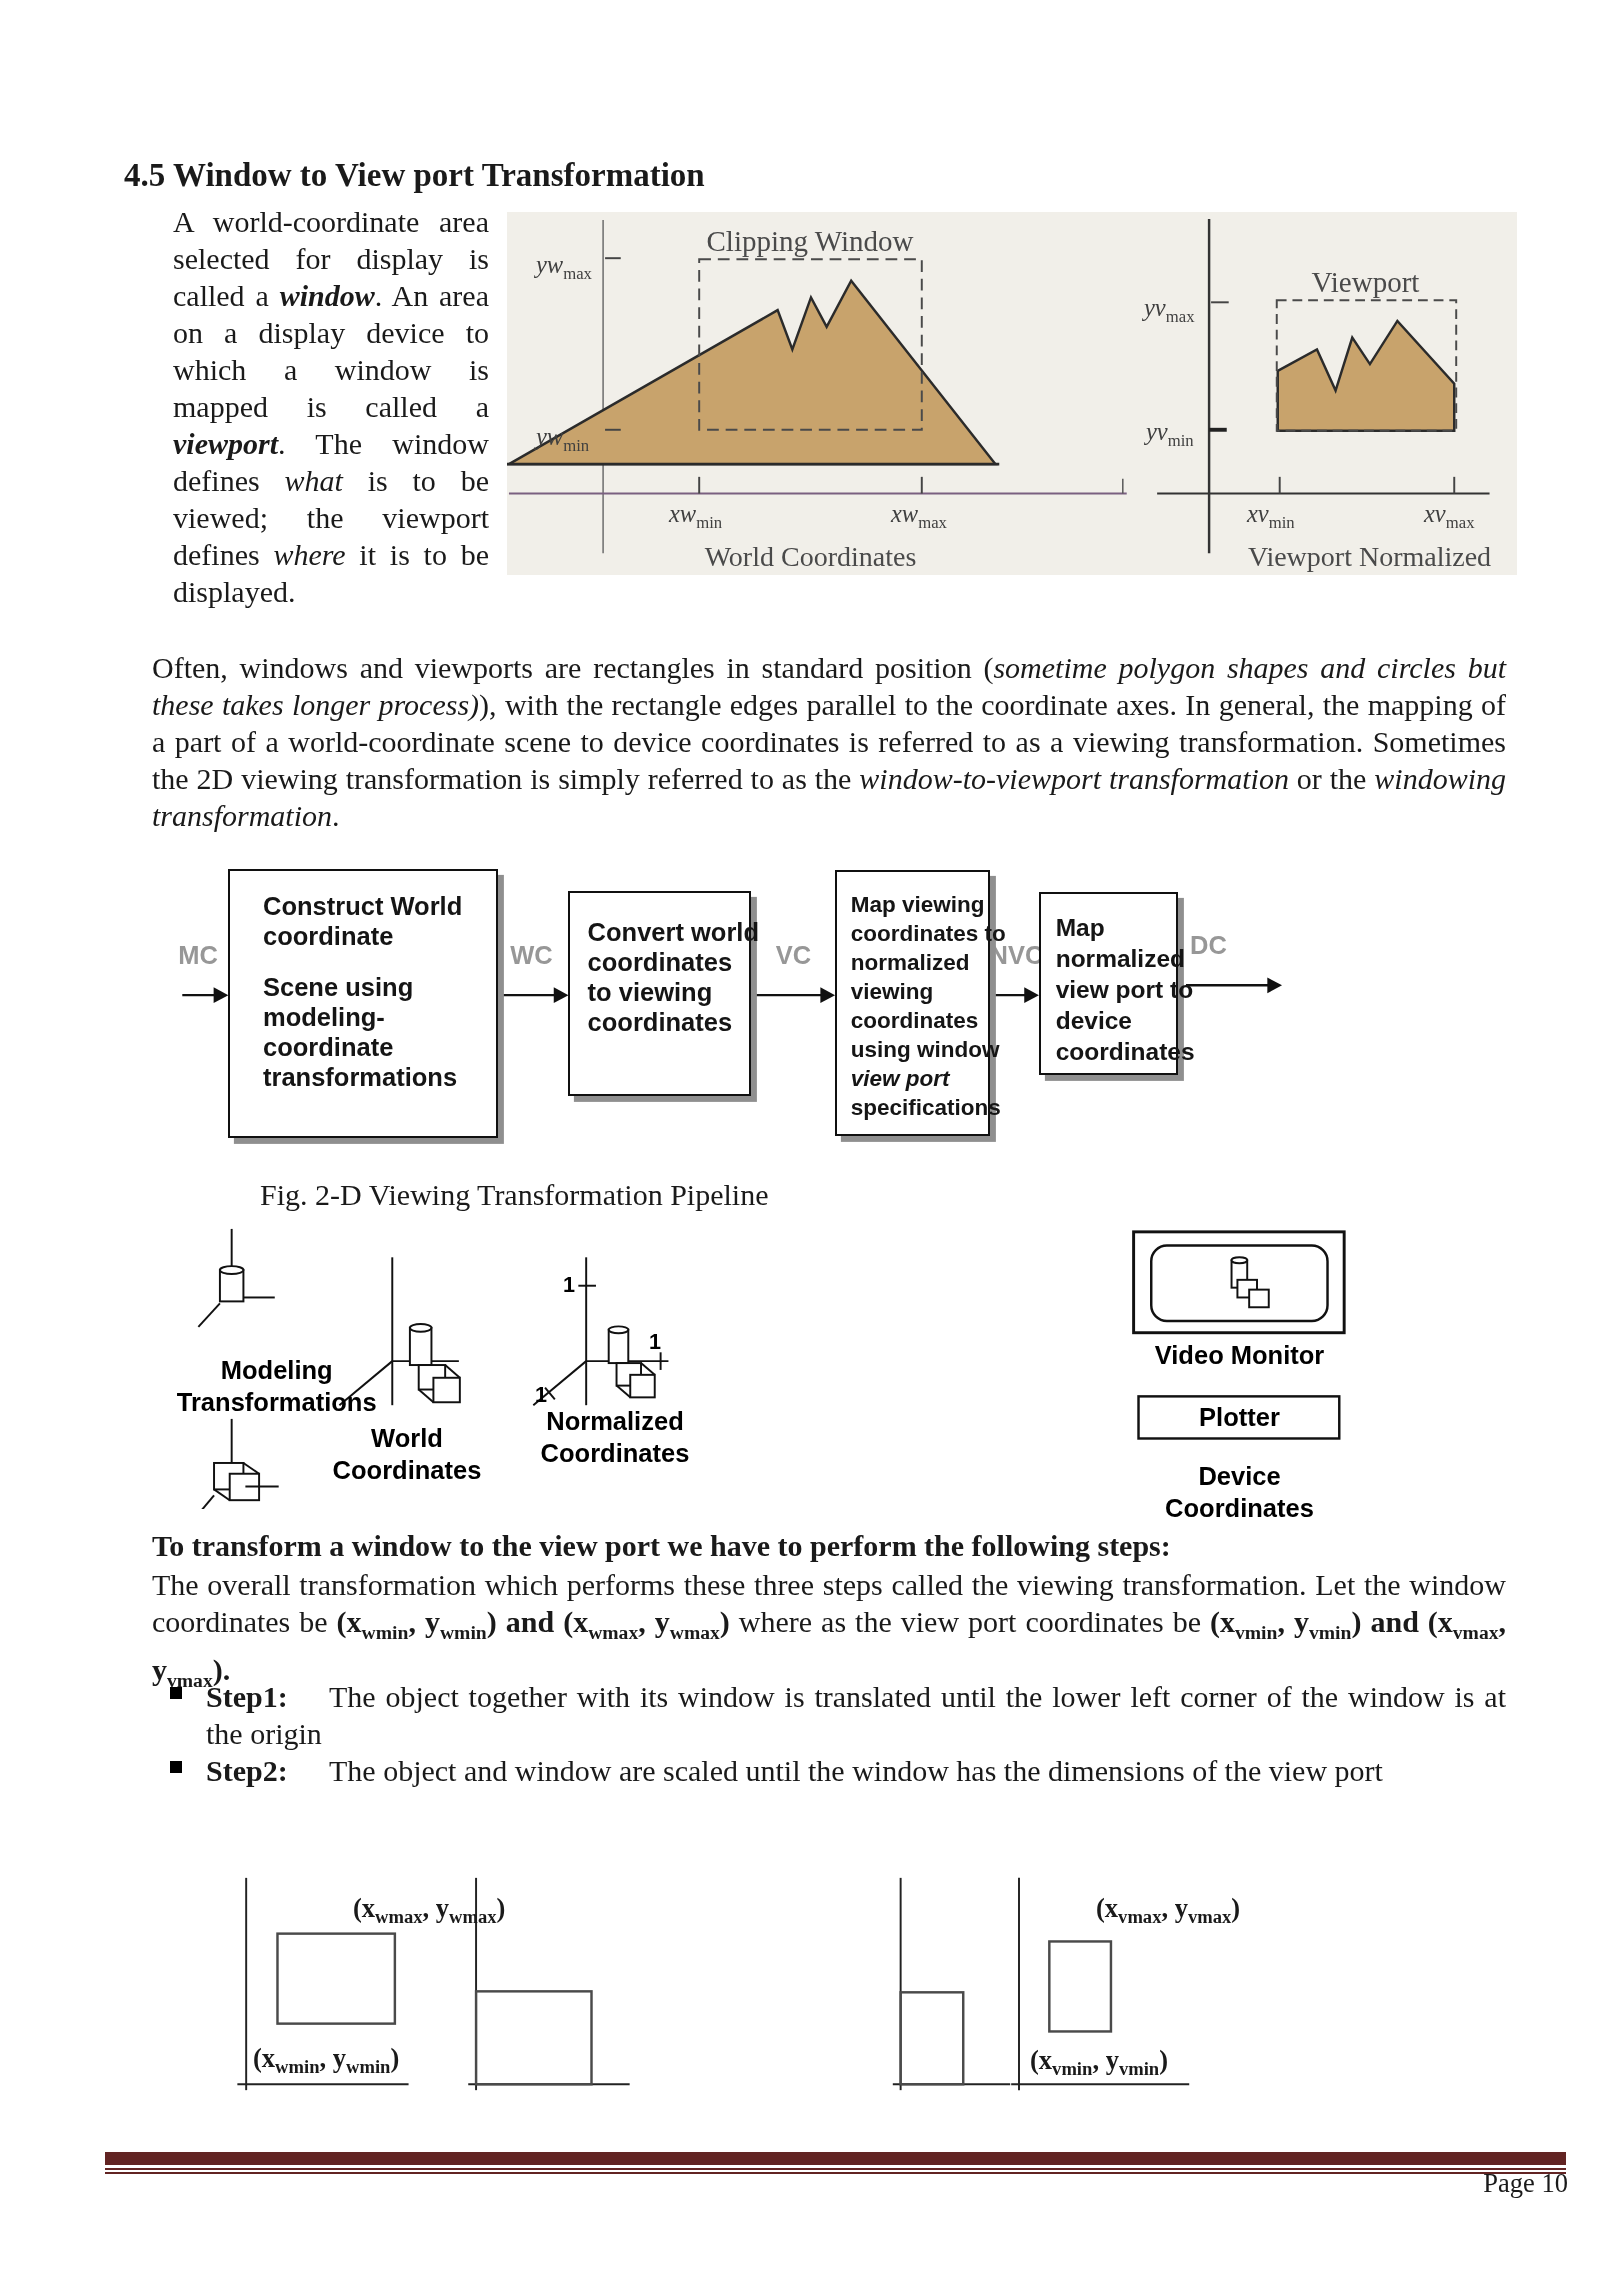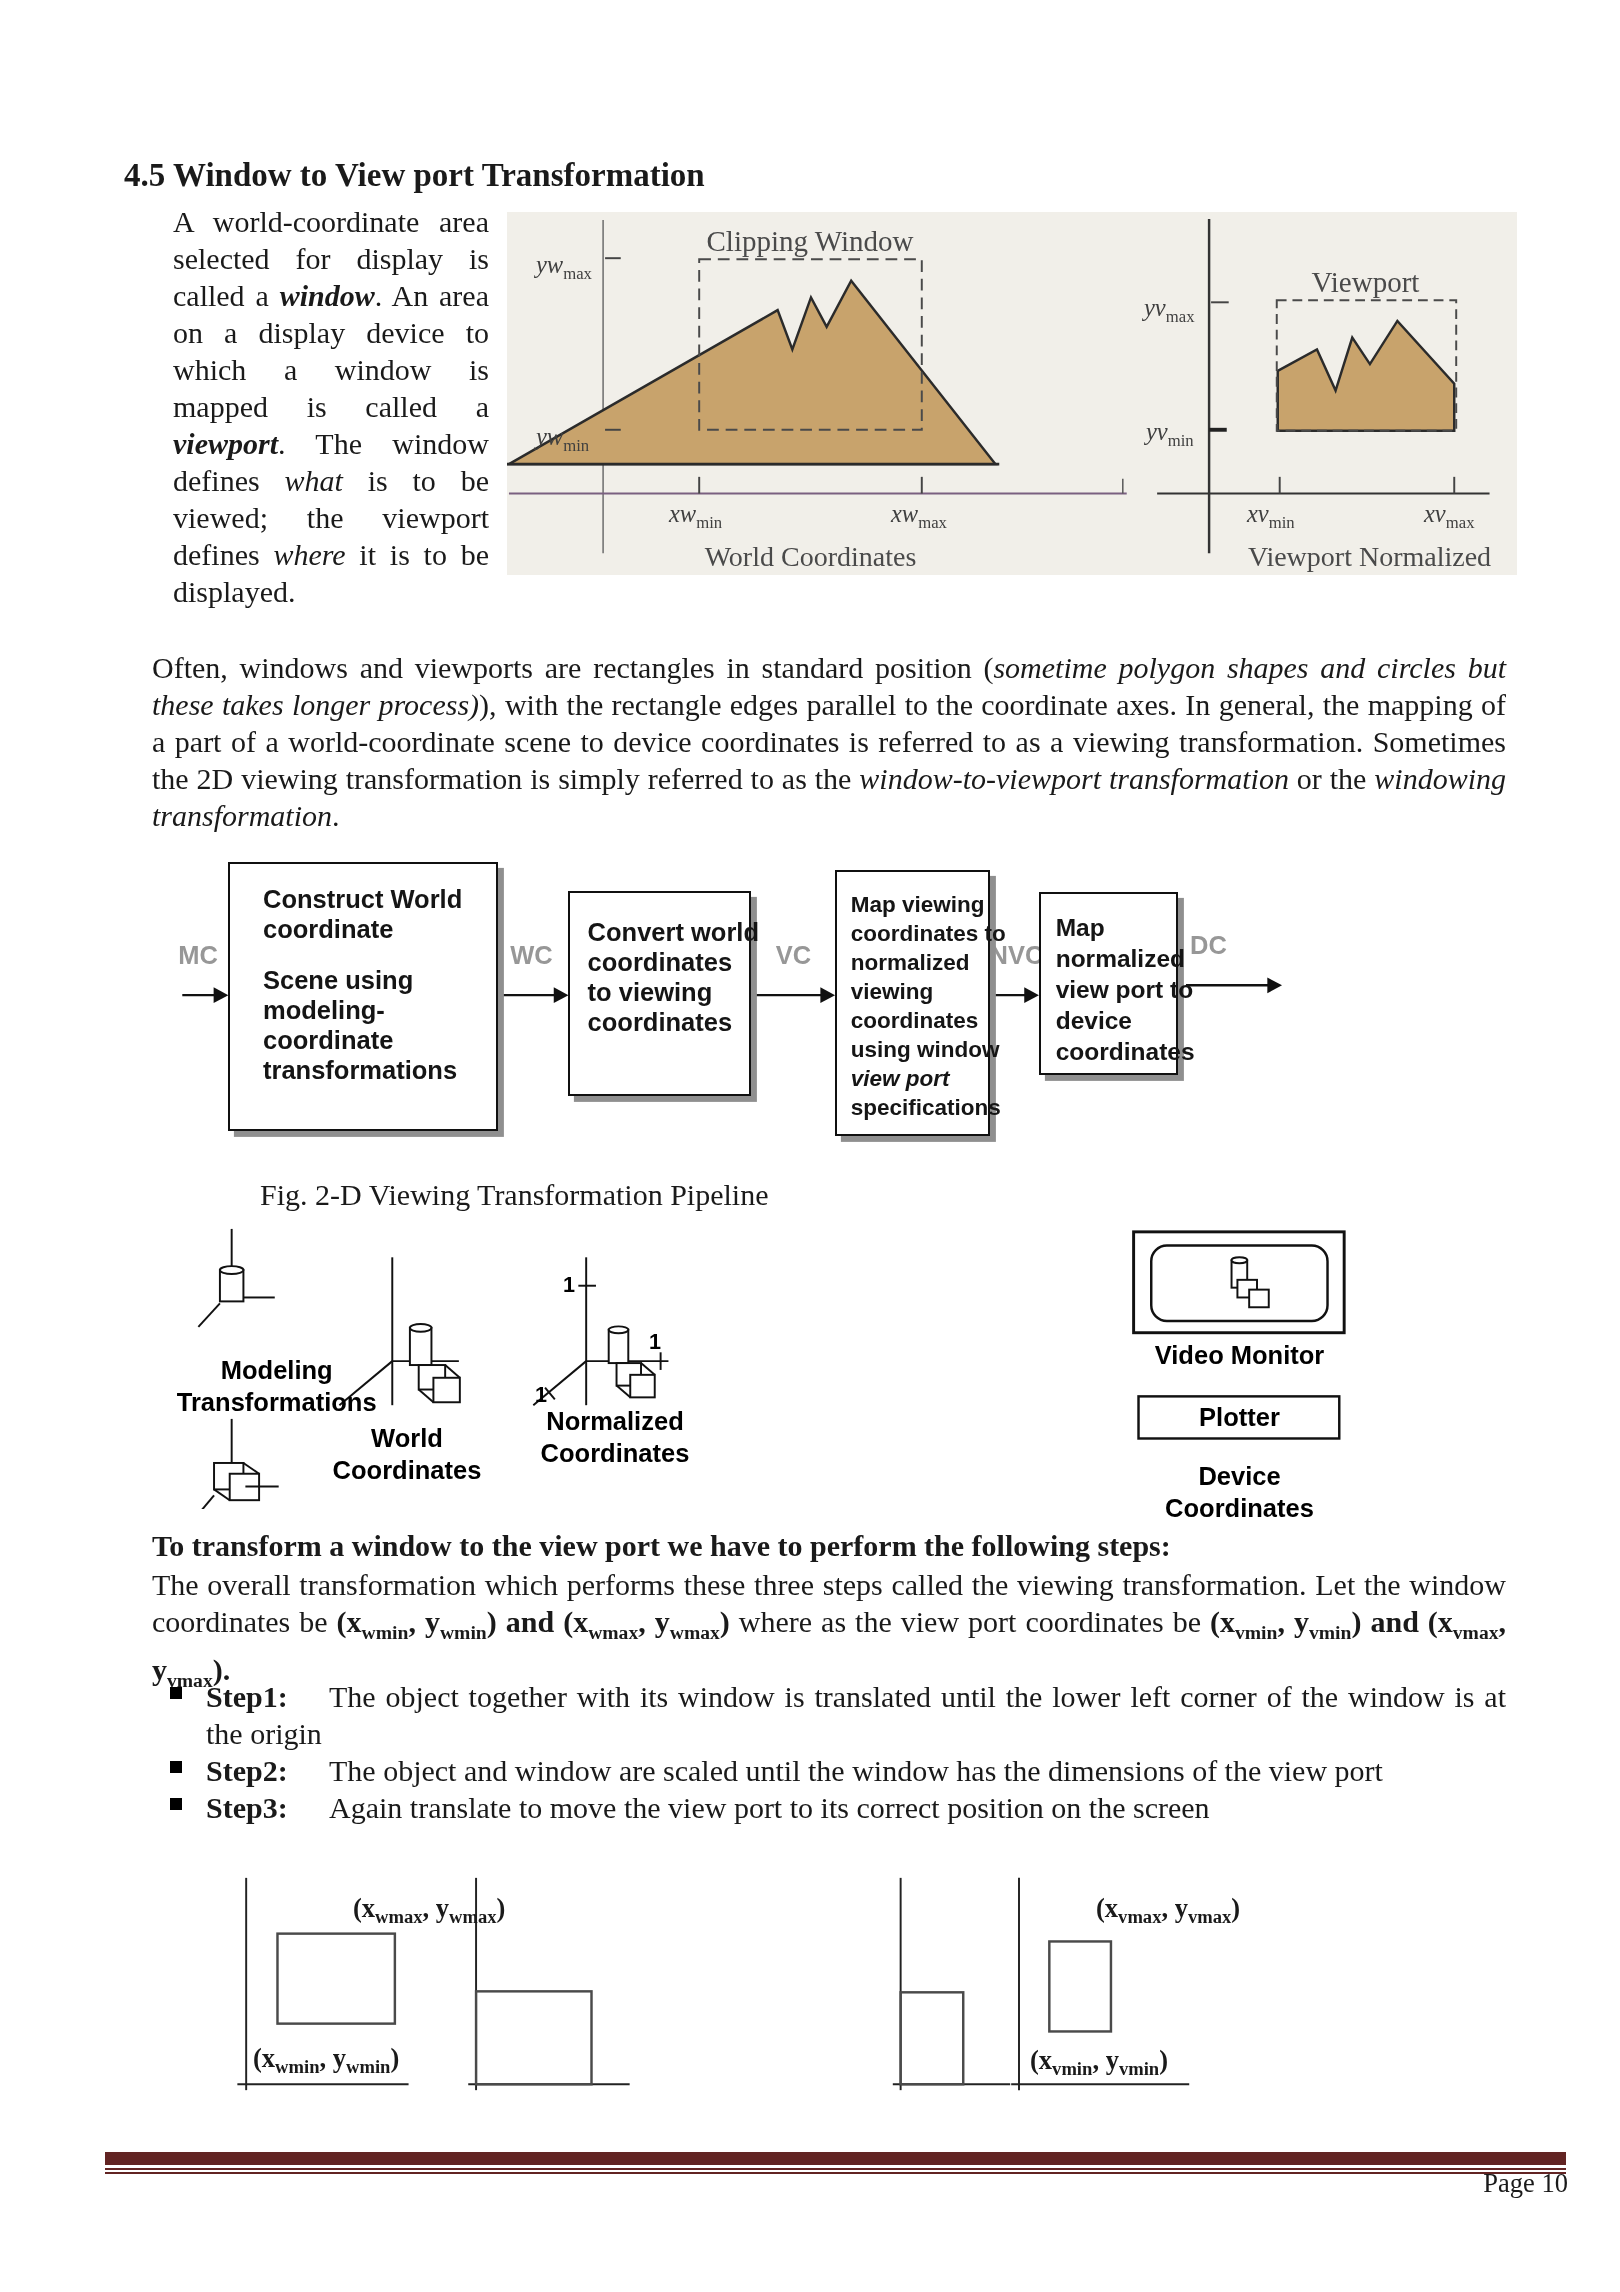--- a/index.html
+++ b/index.html
@@ -109,21 +109,21 @@
       <line x1="860" y1="155" x2="896" y2="155" stroke="#111" stroke-width="2.5"></line>
       <polygon points="910,155 895,147 895,163" fill="#111"></polygon>
       <line x1="1060" y1="145" x2="1144" y2="145" stroke="#111" stroke-width="2.5"></line>
       <polygon points="1158,145 1143,137 1143,153" fill="#111"></polygon>
     </svg>
     <div class="pl-lab" style="left:21.6px;top:98px;width:59px;">MC</div>
     <div class="pl-lab" style="left:355px;top:98px;width:59px;">WC</div>
     <div class="pl-lab" style="left:617px;top:98px;width:59px;">VC</div>
     <div class="pl-lab" style="left:835px;top:98px;width:69px;">NVC</div>
     <div class="pl-lab" style="left:1032px;top:88px;width:59px;">DC</div>
-    <div class="pl-box" style="left:81px;top:19px;width:270px;height:269px;padding:19.6px 7.8px 0 33px;font-size:25.5px;">
+    <div class="pl-box" style="left:81px;top:26px;width:270px;height:269px;padding:19.6px 7.8px 0 33px;font-size:25.5px;">
       <div class="ln">Construct World</div>
       <div class="ln">coordinate</div>
       <div class="ln" style="min-height:21.6px;"></div>
       <div class="ln">Scene using</div>
       <div class="ln">modeling-</div>
       <div class="ln">coordinate</div>
       <div class="ln">transformations</div>
     </div>
     <div class="pl-box" style="left:421px;top:48px;width:183px;height:205px;padding:23.5px 3.9px 0 17.6px;font-size:25.5px;">
       <div class="ln">Convert world</div>
@@ -233,21 +233,20 @@
 
   <div class="abs bold-par" style="left:152px;top:1529px;width:1354px;">To transform a window to the view port we have to perform the following steps:</div>
 
   <div class="abs body-par" style="left:152px;top:1566px;width:1354px;">
     <span>The overall transformation which performs these three steps called the viewing transformation. Let the window coordinates be </span><span class="formula"><span>(x</span><sub>wmin</sub><span>, y</span><sub>wmin</sub><span>) and (x</span><sub>wmax</sub><span>, y</span><sub>wmax</sub><span>)</span></span><span> where as the view port coordinates be </span><span class="formula"><span>(x</span><sub>vmin</sub><span>, y</span><sub>vmin</sub><span>) and (x</span><sub>vmax</sub><span>, y</span><sub>vmax</sub><span>).</span></span>
   </div>
 
   <div class="abs steps body-par" style="left:152px;top:1678px;width:1354px;">
     <p><span class="bullet"></span><span class="slab">Step1:</span><span>The object together with its window is translated until the lower left corner of the window is at the origin</span></p>
     <p><span class="bullet"></span><span class="slab">Step2:</span><span>The object and window are scaled until the window has the dimensions of the view port</span></p>
-    <p><span class="bullet"></span><span class="slab">Step3:</span><span>Again translate to move the view port to its correct position on the screen</span></p>
   </div>
 
   <div class="abs" style="left:147px;top:1872px;width:1294px;height:225px;">
     <svg class="abs" style="left:0;top:0;" width="1294" height="225" viewBox="0 0 1320 230">
       <g stroke="#222" stroke-width="2" fill="none">
         <line x1="100" y1="6" x2="100" y2="223"></line>
           <line x1="91" y1="217" x2="266" y2="217"></line>
         <line x1="335" y1="6" x2="335" y2="223"></line>
           <line x1="327" y1="217" x2="492" y2="217"></line>
         <line x1="769" y1="6" x2="769" y2="223"></line>

